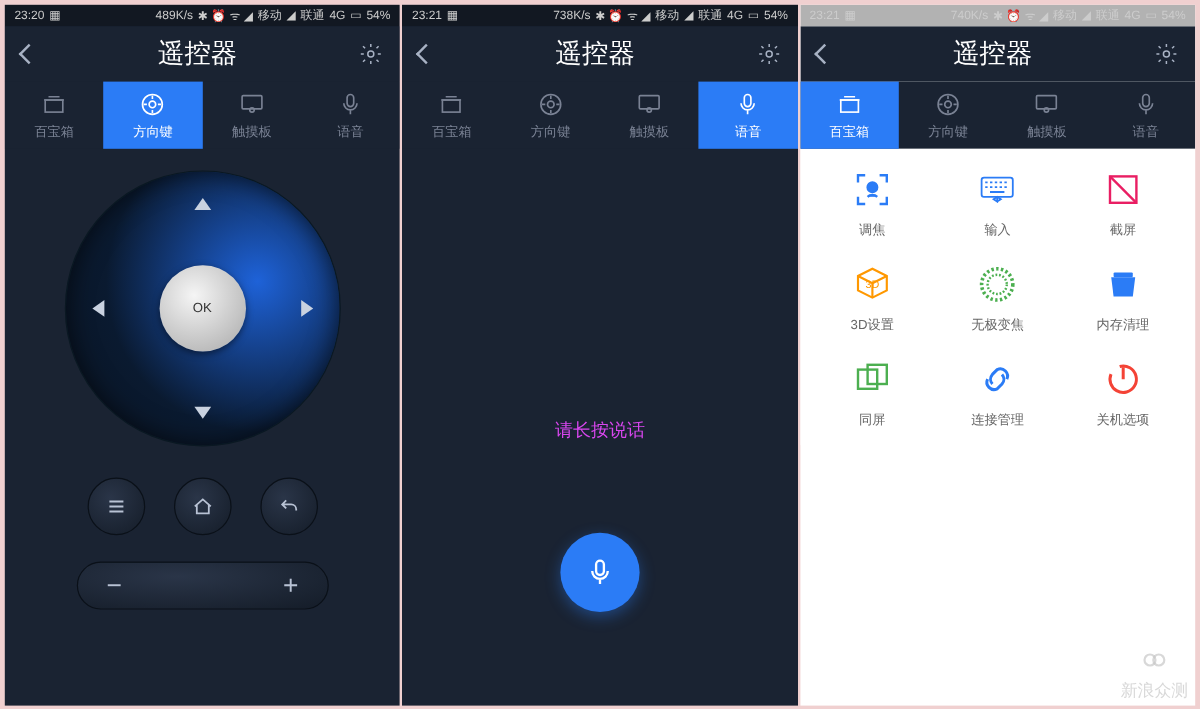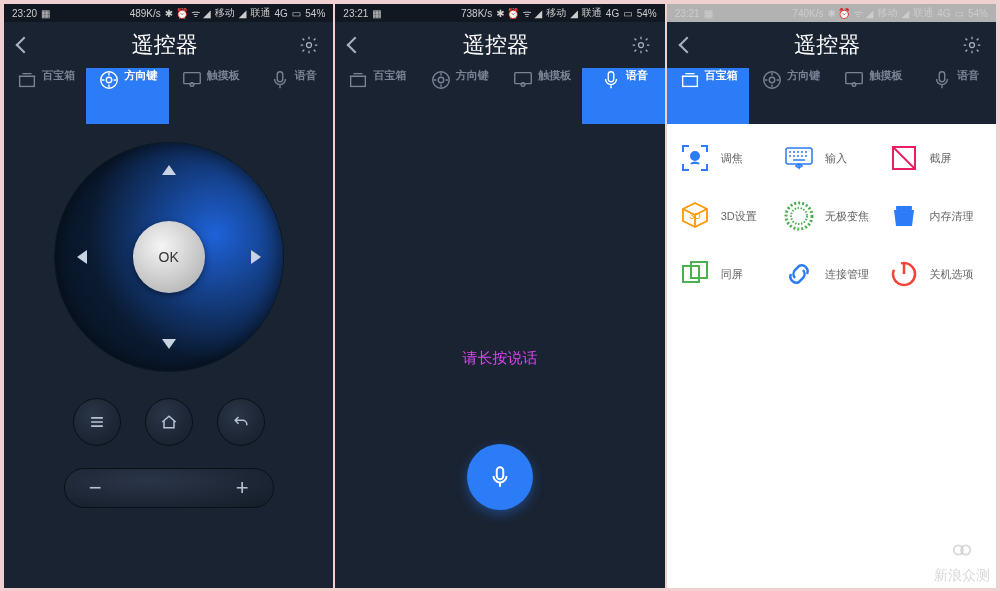--- a/index.html
+++ b/index.html
@@ -11,50 +11,50 @@
   .statusbar { height: 18px; background: rgba(0,0,0,0.3); display: flex; align-items: center; justify-content: space-between; padding: 0 8px; font-size: 10px; color: #ccc; }
   .sb-left, .sb-right { display: flex; align-items: center; gap: 4px; }
   
   .titlebar { height: 46px; display: flex; align-items: center; padding: 0 14px; color: #e8ecf2; background: #1a2332; }
   .back { width: 12px; height: 12px; border-left: 2px solid #a8b2c4; border-bottom: 2px solid #a8b2c4; transform: rotate(45deg); }
   .title { flex: 1; text-align: center; font-size: 22px; font-weight: 500; color: #fff; }
   .gear { width: 20px; height: 20px; }
   .gear svg { width: 100%; height: 100%; }
   
   .tabs { display: flex; background: #1a2332; }
-  .tab { flex: 1; height: 56px; display: flex; flex-direction: row; align-items: flex-start; justify-content: center; gap: 3px; color: #7a8294; font-size: 11px; cursor: pointer; font-weight: bold; }
+  .tab { flex: 1; height: 56px; display: flex; flex-direction: column; align-items: center; justify-content: center; gap: 3px; color: #7a8294; font-size: 11px; cursor: pointer; }
   .tab.active { background: #2b7cf6; color: #fff; }
   .tab .ticon { width: 24px; height: 24px; display: flex; align-items: center; justify-content: center; }
   .tab .ticon svg { width: 22px; height: 22px; }
   
   
   .dpad-area { position: relative; height: 440px; display: flex; flex-direction: column; align-items: center; padding-top: 18px; }
   .dpad { width: 230px; height: 230px; border-radius: 50%; background: radial-gradient(circle at 70% 40%, #1e62d8 0%, #0a1a30 60%, #0a1320 100%); position: relative; border: 1px solid #0a1822; box-shadow: inset 0 0 20px rgba(0,0,0,0.6); }
-  .dpad-ok { position: absolute; top: 50%; left: 50%; width: 72px; height: 72px; margin: -36px 0 0 -36px; border-radius: 50%; background: radial-gradient(circle at 40% 35%, #f5f5f5, #a8a8a8); display: flex; align-items: center; justify-content: center; font-size: 14px; color: #333; box-shadow: 0 2px 6px rgba(0,0,0,0.5); }
+  .dpad-ok { position: absolute; top: 50%; left: 50%; width: 72px; height: 72px; margin: -36px 0 0 -36px; border-radius: 50%; background: radial-gradient(circle at 40% 35%, #f5f5f5, #a8a8a8); display: flex; align-items: center; justify-content: center; font-size: 11px; color: #333; box-shadow: 0 2px 6px rgba(0,0,0,0.5); }
   .arr { position: absolute; width: 0; height: 0; }
   .arr.up    { top: 22px; left: 50%; margin-left: -7px; border-left: 7px solid transparent; border-right: 7px solid transparent; border-bottom: 10px solid #c9d2e0; }
   .arr.down  { bottom: 22px; left: 50%; margin-left: -7px; border-left: 7px solid transparent; border-right: 7px solid transparent; border-top: 10px solid #c9d2e0; }
   .arr.left  { left: 22px; top: 50%; margin-top: -7px; border-top: 7px solid transparent; border-bottom: 7px solid transparent; border-right: 10px solid #c9d2e0; }
   .arr.right { right: 22px; top: 50%; margin-top: -7px; border-top: 7px solid transparent; border-bottom: 7px solid transparent; border-left: 10px solid #c9d2e0; }
   
   .btn-row { display: flex; gap: 24px; margin-top: 26px; }
   .circ-btn { width: 48px; height: 48px; border-radius: 50%; background: radial-gradient(circle at 40% 35%, #2a3548, #141c28); border: 1px solid #0a1018; display: flex; align-items: center; justify-content: center; color: #b8c2d4; }
   .circ-btn svg { width: 20px; height: 20px; }
   
   .vol-bar { width: 210px; height: 40px; border-radius: 22px; background: radial-gradient(ellipse at 40% 30%, #2a3548, #141c28); border: 1px solid #0a1018; margin-top: 22px; display: flex; align-items: center; justify-content: space-between; padding: 0 24px; color: #b8c2d4; font-size: 22px; }
   
   
   .voice-area { height: 440px; display: flex; flex-direction: column; align-items: center; justify-content: flex-end; padding-bottom: 54px; }
   .voice-prompt { color: #d946ef; font-size: 15px; margin-bottom: 76px; }
   .mic-btn { width: 66px; height: 66px; border-radius: 50%; background: #2b7cf6; display: flex; align-items: center; justify-content: center; box-shadow: 0 4px 12px rgba(43,124,246,0.4); }
   .mic-btn svg { width: 26px; height: 26px; }
   
   
   .toolbox { background: #fff; padding: 14px 8px; display: grid; grid-template-columns: repeat(3, 1fr); row-gap: 18px; }
-  .tool { display: flex; align-items: center; gap: 6px; }
+  .tool { display: flex; flex-direction: column; align-items: center; gap: 6px; }
   .tool-icon { width: 40px; height: 40px; display: flex; align-items: center; justify-content: center; }
   .tool-icon svg { width: 36px; height: 36px; }
   .tool-label { font-size: 11px; color: #666; }
   
   .watermark { position: absolute; right: 10px; bottom: 6px; color: rgba(200,200,200,0.7); font-size: 14px; display: flex; align-items: center; gap: 6px; flex-direction: column; }
 </style>
 </head>
 <body>
 
 <div class="container">

